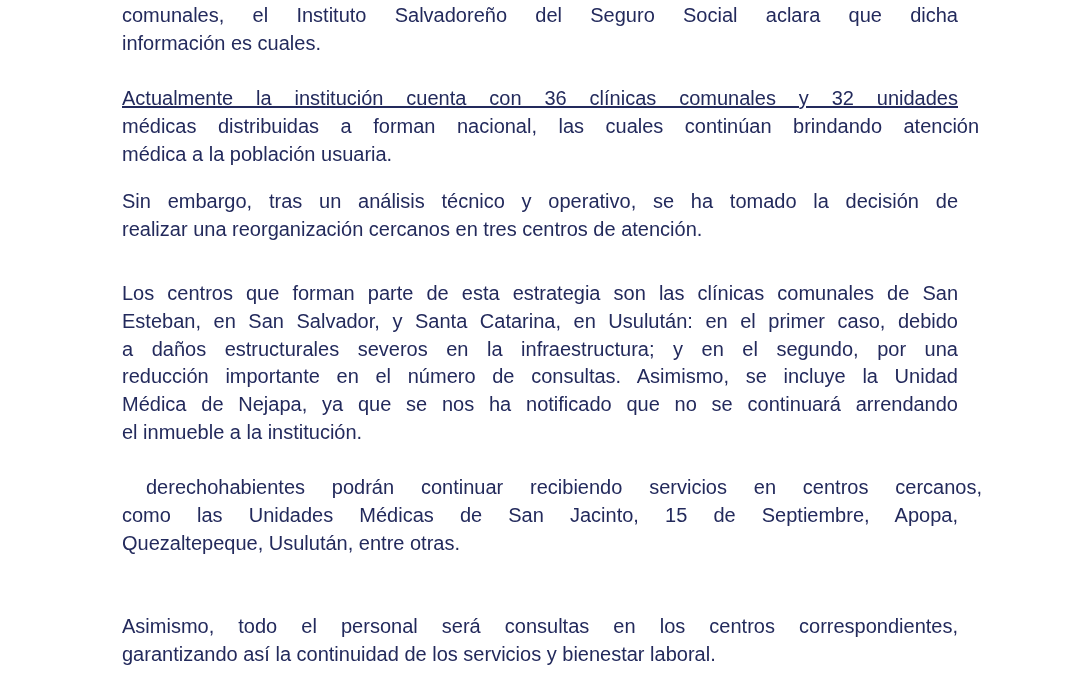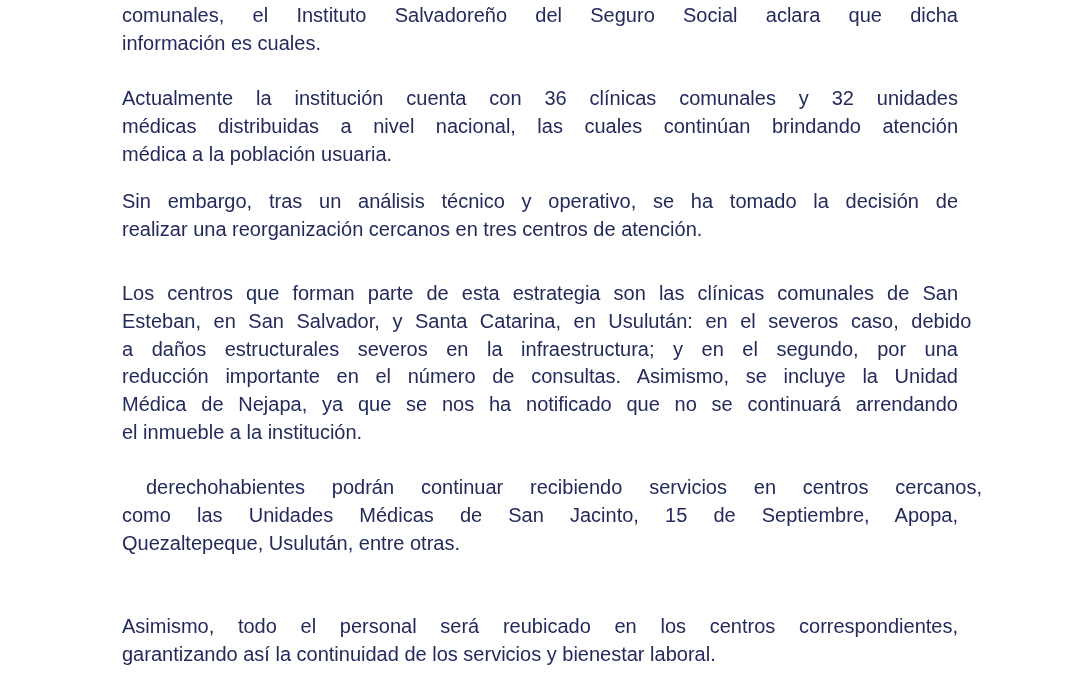--- a/index.html
+++ b/index.html
@@ -32,43 +32,43 @@
 <body>
 
 <div class="doc">
 
   <div class="para" style="top:2px">
     <span class="line" style="display: block; width: auto; word-spacing: 22.7205px;">comunales, el Instituto Salvadoreño del Seguro Social aclara que dicha</span>
     <span class="line last">información es cuales.</span>
   </div>
 
   <div class="para" style="top:85px">
-    <span class="line" style="display: block; width: auto; word-spacing: 17.3375px;">Actualmente la institución cuenta con 36 clínicas comunales y 32 unidades</span>
-    <span class="line" style="display: block; width: auto; word-spacing: 15.9271px;">médicas distribuidas a nivel nacional, las cuales continúan brindando atención</span>
+    <span class="line" style="display: block; width: auto; word-spacing: 17.3375px; text-decoration: underline;">Actualmente la institución cuenta con 36 clínicas comunales y 32 unidades</span>
+    <span class="line" style="display: block; width: auto; word-spacing: 15.9271px;">médicas distribuidas a forman nacional, las cuales continúan brindando atención</span>
     <span class="line last">médica a la población usuaria.</span>
   </div>
 
   <div class="para" style="top:188px">
     <span class="line" style="display: block; width: auto; word-spacing: 11.2007px;">Sin embargo, tras un análisis técnico y operativo, se ha tomado la decisión de</span>
     <span class="line last">realizar una reorganización cercanos en tres centros de atención.</span>
   </div>
 
   <div class="para" style="top:280px">
     <span class="line" style="display: block; width: auto; word-spacing: 7.52284px;">Los centros que forman parte de esta estrategia son las clínicas comunales de San</span>
-    <span class="line" style="display: block; width: auto; word-spacing: 7.00721px;">Esteban, en San Salvador, y Santa Catarina, en Usulután: en el severos caso, debido</span>
+    <span class="line" style="display: block; width: auto; word-spacing: 7.00721px;">Esteban, en San Salvador, y Santa Catarina, en Usulután: en el primer caso, debido</span>
     <span class="line" style="display: block; width: auto; word-spacing: 12.9661px;">a daños estructurales severos en la infraestructura; y en el segundo, por una</span>
     <span class="line" style="display: block; width: auto; word-spacing: 11.1179px;">reducción importante en el número de consultas. Asimismo, se incluye la Unidad</span>
     <span class="line" style="display: block; width: auto; word-spacing: 9.22596px;">Médica de Nejapa, ya que se nos ha notificado que no se continuará arrendando</span>
     <span class="line last">el inmueble a la institución.</span>
   </div>
 
   <div class="para" style="top:474px">
     <span class="line" style="display: block; width: auto; word-spacing: 21.2723px; margin-left: 24px;">derechohabientes podrán continuar recibiendo servicios en centros cercanos,</span>
     <span class="line" style="display: block; width: auto; word-spacing: 20.5609px;">como las Unidades Médicas de San Jacinto, 15 de Septiembre, Apopa,</span>
     <span class="line last">Quezaltepeque, Usulután, entre otras.</span>
   </div>
 
   <div class="para" style="top:613px">
-    <span class="line" style="display: block; width: auto; word-spacing: 18.158px;">Asimismo, todo el personal será reubicado en los centros correspondientes,</span>
+    <span class="line" style="display: block; width: auto; word-spacing: 18.158px;">Asimismo, todo el personal será consultas en los centros correspondientes,</span>
     <span class="line last">garantizando así la continuidad de los servicios y bienestar laboral.</span>
   </div>
 
 </div>
 
 </body></html>

